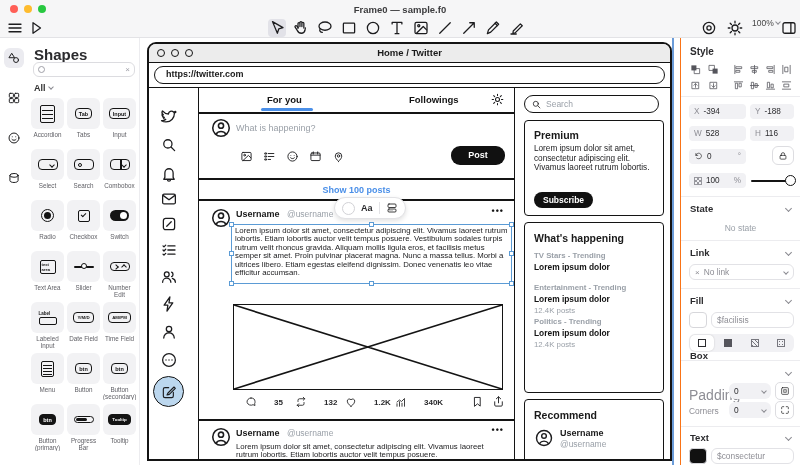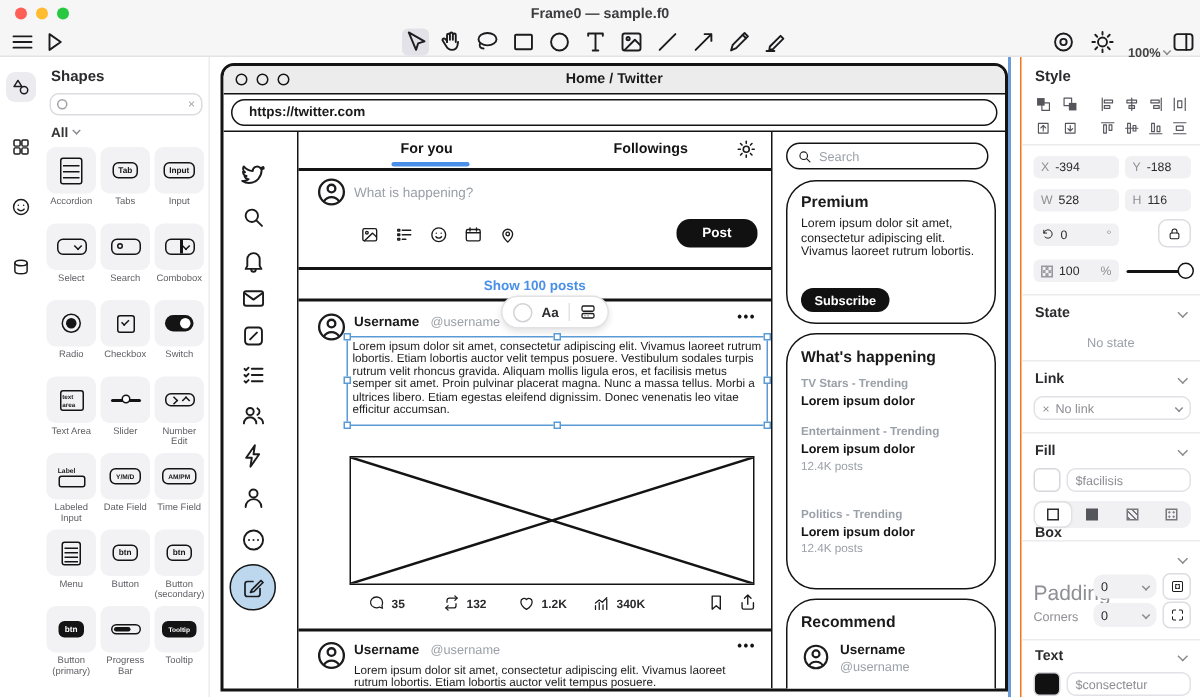--- a/index.html
+++ b/index.html
@@ -8,30 +8,30 @@
   .app { position:relative; width:800px; height:465px; background:#fff; overflow:hidden; }
   .abs { position:absolute; }
 
   
   .titlebar { position:absolute; left:0; top:0; width:800px; height:18px; background:#f6f6f7; }
   .tl-dot { position:absolute; top:5px; width:8px; height:8px; border-radius:50%; }
   .win-title { position:absolute; left:0; right:0; top:4px; text-align:center; font-size:9.5px; font-weight:bold; color:#3c3c3e; }
   .toolbar { position:absolute; left:0; top:18px; width:800px; height:20px; background:#f6f6f7; border-bottom:1px solid #e3e3e6; }
   .tool { position:absolute; top:1px; width:18px; height:18px; display:flex; align-items:center; justify-content:center; border-radius:4px; }
   .tool.sel { background:#e2e2e8; }
-  .tb-zoom { position:absolute; top:12px; font-size:8.5px; color:#444;font-weight:bold; }
+  .tb-zoom { position:absolute; top:0; font-size:8.5px; color:#444; }
 
   
   .rail { position:absolute; left:0; top:38px; width:28px; bottom:0; background:#fff; }
   .rail-tab { position:absolute; left:4px; width:20px; height:20px; border-radius:6px; display:flex; align-items:center; justify-content:center; }
   .rail-tab.sel { background:#ebebf0; }
 
   
   .shapes { position:absolute; left:28px; top:38px; width:112px; bottom:0; background:#fff; border-right:1px solid #ececef; overflow:hidden; }
-  .shapes-title { position:absolute; left:6px; top:8px; font-size:10px; font-weight:bold; color:#2b2b2e; }
+  .shapes-title { position:absolute; left:6px; top:8px; font-size:15px; font-weight:bold; color:#2b2b2e; }
   .shp-search { position:absolute; left:5px; top:24px; width:102px; height:15px; border:1px solid #dcdce0; border-radius:6px; display:flex; align-items:center; padding:0 4px; }
   .shp-filter { position:absolute; left:6px; top:45px; font-size:9px; font-weight:bold; color:#333; display:flex; align-items:center; gap:3px; }
   .grid { position:absolute; left:3px; top:60px; width:106px; display:flex; flex-wrap:wrap; gap:4px 3px; }
   .card-wrap { width:33px; text-align:center; }
   .card { width:33px; height:31px; background:#f2f2f4; border-radius:6px; display:flex; align-items:center; justify-content:center; }
   .card-label { font-size:6.3px; color:#606066; margin-top:2px; line-height:7px; height:14px; overflow:hidden; }
   .sq { border:1.4px solid #141414; border-radius:2px; position:relative; display:inline-block; }
   .bar { position:absolute; left:1px; right:1px; height:1.2px; background:#141414; }
   .pillb { display:inline-block; border:1.4px solid #141414; border-radius:4px; font-size:5.5px; font-weight:bold; padding:1.5px 3px; color:#141414; line-height:6px; }
   .cv { display:inline-block; width:4px; height:4px; border-right:1.3px solid #141414; border-bottom:1.3px solid #141414; transform:rotate(45deg); }
@@ -59,25 +59,25 @@
   .ghost { color:#9aa0a8; }
   .blue { color:#4a8fe8; }
   .uname { font-size:9px; font-weight:bold; }
   .handle { font-size:8.5px; color:#9aa0a8; }
   .dots { position:absolute; font-size:9px; letter-spacing:1px; font-weight:bold; color:#141414; }
   .post-btn { position:absolute; background:#111; color:#fff; border-radius:9px; font-size:9px; font-weight:bold; text-align:center; line-height:19px; }
   .tweet-text { font-size:7.8px; line-height:8.4px; color:#1b1b1d; }
   .sel-box { position:absolute; border:1.4px solid #5b9bd5; padding:2px 3px; background:rgba(255,255,255,0); }
   .hnd { position:absolute; width:5px; height:5px; background:#fff; border:1.2px solid #5b9bd5; }
   .txt-toolbar { position:absolute; height:22px; background:#fff; border:1px solid #e2e2e5; border-radius:12px; box-shadow:0 2px 5px rgba(0,0,0,.12); display:flex; align-items:center; padding:0 7px; gap:6px; }
-  .stat { position:absolute; display:flex; align-items:center; gap:4px; font-size:8px; font-weight:bold; color:#2a2a2c; }
+  .stat { position:absolute; display:flex; align-items:center; gap:17px; font-size:8px; font-weight:bold; color:#2a2a2c; }
   .imgph { position:absolute; border:1.7px solid #141414; }
 
   .brail { position:absolute; left:373px; top:0; width:148px; bottom:0; }
-  .card-hand { position:absolute; border:1.7px solid #141414; border-radius:20px; background:#fff; }
+  .card-hand { position:absolute; border:1.7px solid #141414; border-radius:4px; background:#fff; }
   .hand-title { font-size:10.5px; font-weight:bold; }
   .hand-body { font-size:8.2px; line-height:9.6px; color:#1b1b1d; }
   .trend-cat { font-size:7.8px; color:#9aa0a8; font-weight:bold; }
   .trend-topic { font-size:8.4px; font-weight:bold; color:#141414; }
   .trend-posts { font-size:7.8px; color:#9aa0a8; }
 
   
   .stylep { position:absolute; left:680px; top:38px; width:120px; bottom:0; background:#fff; border-left:1px solid #f97316; overflow:hidden; }
   .sp-title { position:absolute; left:9px; font-size:10px; font-weight:bold; color:#2b2b2e; }
   .sp-div { position:absolute; left:0; right:0; height:1px; background:#ececef; }
@@ -667,21 +667,21 @@
             <span style="position:absolute;left:9px;bottom:7px;background:#111;color:#fff;border-radius:8px;font-size:8.5px;font-weight:bold;padding:3px 9px">Subscribe</span>
           </div>
 
           <div class="card-hand" style="left:2px;top:134px;width:140px;height:171px">
             <div class="hand-title" style="margin:9px 0 0 9px">What's happening</div>
             <div id="trends" style="margin:7px 0 0 9px">
                 <div style="margin-bottom: 11px;">
                   <div class="trend-cat">TV Stars - Trending</div>
                   <div class="trend-topic" style="margin-top:2px">Lorem ipsum dolor</div>
                 </div>
-                <div style="margin-bottom: 23px;">
+                <div style="margin-bottom: 2px;">
                   <div class="trend-cat">Entertainment - Trending</div>
                   <div class="trend-topic" style="margin-top:2px">Lorem ipsum dolor</div>
                   <div class="trend-posts" style="margin-top:2px">12.4K posts</div>
                 </div>
                 <div style="margin-bottom: 11px;">
                   <div class="trend-cat">Politics - Trending</div>
                   <div class="trend-topic" style="margin-top:2px">Lorem ipsum dolor</div>
                   <div class="trend-posts" style="margin-top:2px">12.4K posts</div>
                 </div>
               </div>

